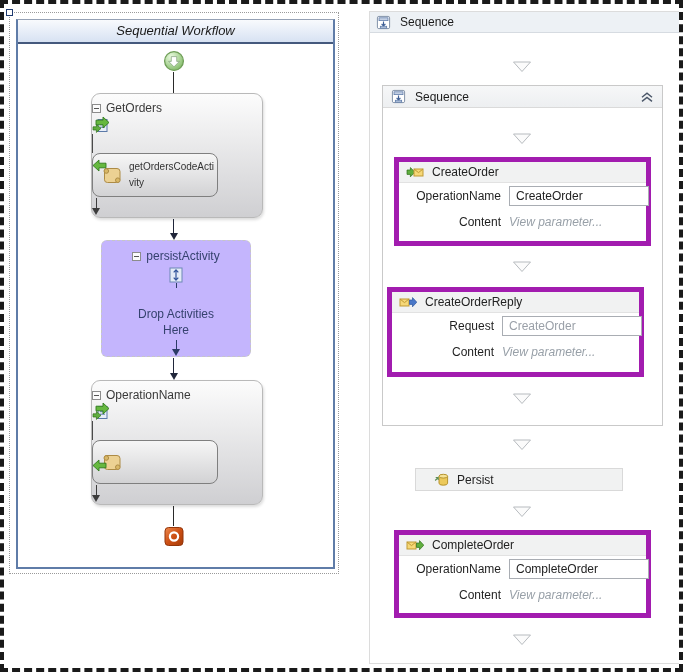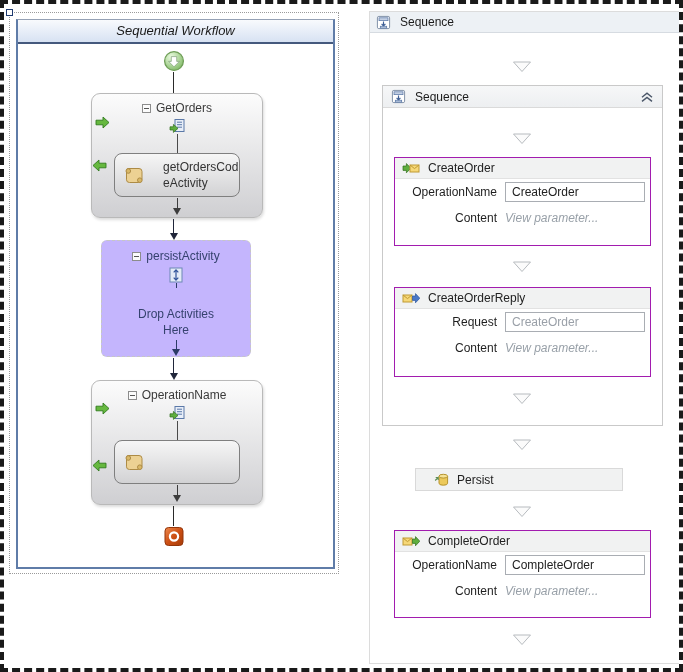--- a/index.html
+++ b/index.html
@@ -21,32 +21,32 @@
   .wf-title { height:24px; background:linear-gradient(#f8fafd,#d7e2f3);
               border-bottom:2px solid #45597d; text-align:center;
               line-height:22px; font-size:13px; color:#1a1a1a;font-style:italic; }
 
   .abs { position:absolute; }
   .vline { position:absolute; width:1px; background:#2a2a2a; }
 
   .act-box { position:absolute; width:172px; height:125px; border:1px solid #b9b9b9;
              border-radius:9px; background:linear-gradient(#fcfcfc,#cfcfd2);
              box-shadow:1px 2px 3px rgba(0,0,0,.14);
-             display:flex; flex-direction:column; align-items:center; }
+             display:flex; flex-direction:column; align-items:flex-start; }
   .act-header { display:flex; align-items:center; gap:5px; margin-top:7px;
                 font-size:12px; color:#3a3a3a; }
   .minus-box { width:9px; height:9px; border:1px solid #8c8c8c; background:#fbfbfb;
                position:relative; flex:0 0 auto; }
   .minus-box::after { content:""; position:absolute; left:1px; right:1px; top:3px;
                       height:1px; background:#555; }
   .mini-line { width:1px; height:19px; background:#4a4a4a; }
   .inner-box { width:126px; height:44px; border:1px solid #7f7f7f; border-radius:8px;
                background:linear-gradient(#f6f6f6,#d2d2d4);
                display:flex; align-items:center; padding-left:7px; }
-  .inner-label { margin-left:18px; width:94px; font-size:12px; line-height:16px;
+  .inner-label { margin-left:6px; width:94px; font-size:10px; line-height:16px;
                  color:#333; word-break:break-all; text-align:left; }
 
   .da { display:flex; flex-direction:column; align-items:center; }
   .da-stem { width:1px; height:10px; background:#3c3c3c; }
   .da-head { width:0; height:0; border-left:4.5px solid transparent;
              border-right:4.5px solid transparent; border-top:7px solid #3c3c3c; }
   .navy .da-stem { background:#2c3b66; }
   .navy .da-head { border-top-color:#2c3b66; }
 
   .connector { position:absolute; width:9px; display:flex; flex-direction:column;
@@ -72,21 +72,21 @@
                       font-size:12px; color:#1c1c1c; }
   .inner-seq { position:absolute; left:12px; top:73px; width:281px; height:341px;
                background:#fff; border:1px solid #c9c9c9; }
   .inner-seq-header { height:22px; background:linear-gradient(#f6f7f8,#edeff1);
                       border-bottom:1px solid #dadada; display:flex; align-items:center;
                       gap:9px; padding:0 8px; font-size:12px; color:#1c1c1c; }
   .chevron { margin-left:auto; cursor:pointer; }
 
   .drop-tri { position:absolute; width:20px; height:12px; }
 
-  .card { position:absolute; width:257px; background:#fff; border:1px solid #a21caf; }
+  .card { position:absolute; width:257px; background:#fff; border:5px solid #a21caf; }
   .card-header { height:21px; background:#f1f2f2; border-bottom:1px solid #e2e2e2;
                  display:flex; align-items:center; gap:8px; padding:0 7px;
                  font-size:12px; color:#222; }
   .card-body { display:grid; grid-template-columns:96px auto; column-gap:8px;
                row-gap:9px; align-items:center; padding:3px 10px 10px 6px;
                font-size:12px; color:#1f1f1f; }
   .field-label { justify-self:end; }
   .textbox { width:140px; height:20px; border:1px solid #a9adb3; background:#fff;
              display:flex; align-items:center; padding-left:6px; font-size:12px;
              color:#222; }
@@ -312,21 +312,21 @@
           <div class="link-value">View parameter...</div>
         </div>
       </div>
 
       <div class="drop-tri" style="left:129px;top:173px;">
         <svg width="20" height="12" viewBox="0 0 20 12">
             <path d="M1.5 1 H18.5 L10 10.5 z" fill="#fbfbfb" stroke="#b7bbbf"></path>
           </svg>
       </div>
 
-      <div class="card" style="left:11px;top:201px;height:90px;">
+      <div class="card" style="left:4px;top:201px;height:90px;">
         <div class="card-header">
           <span class="icon">
             <svg width="18" height="13" viewBox="0 0 18 13">
               <rect x="1" y="3" width="9" height="7" fill="#f6d878" stroke="#c09a33"></rect>
               <path d="M1 3 l4.5 3.6 L10 3" fill="none" stroke="#c09a33"></path>
               <path d="M10.5 4 h3 V1.6 L17.8 6.2 13.5 10.8 V8.4 h-3 z" fill="#4a78c8" stroke="#2d569e" stroke-width="0.7"></path>
             </svg>
           </span>
           <span>CreateOrderReply</span>
         </div>

